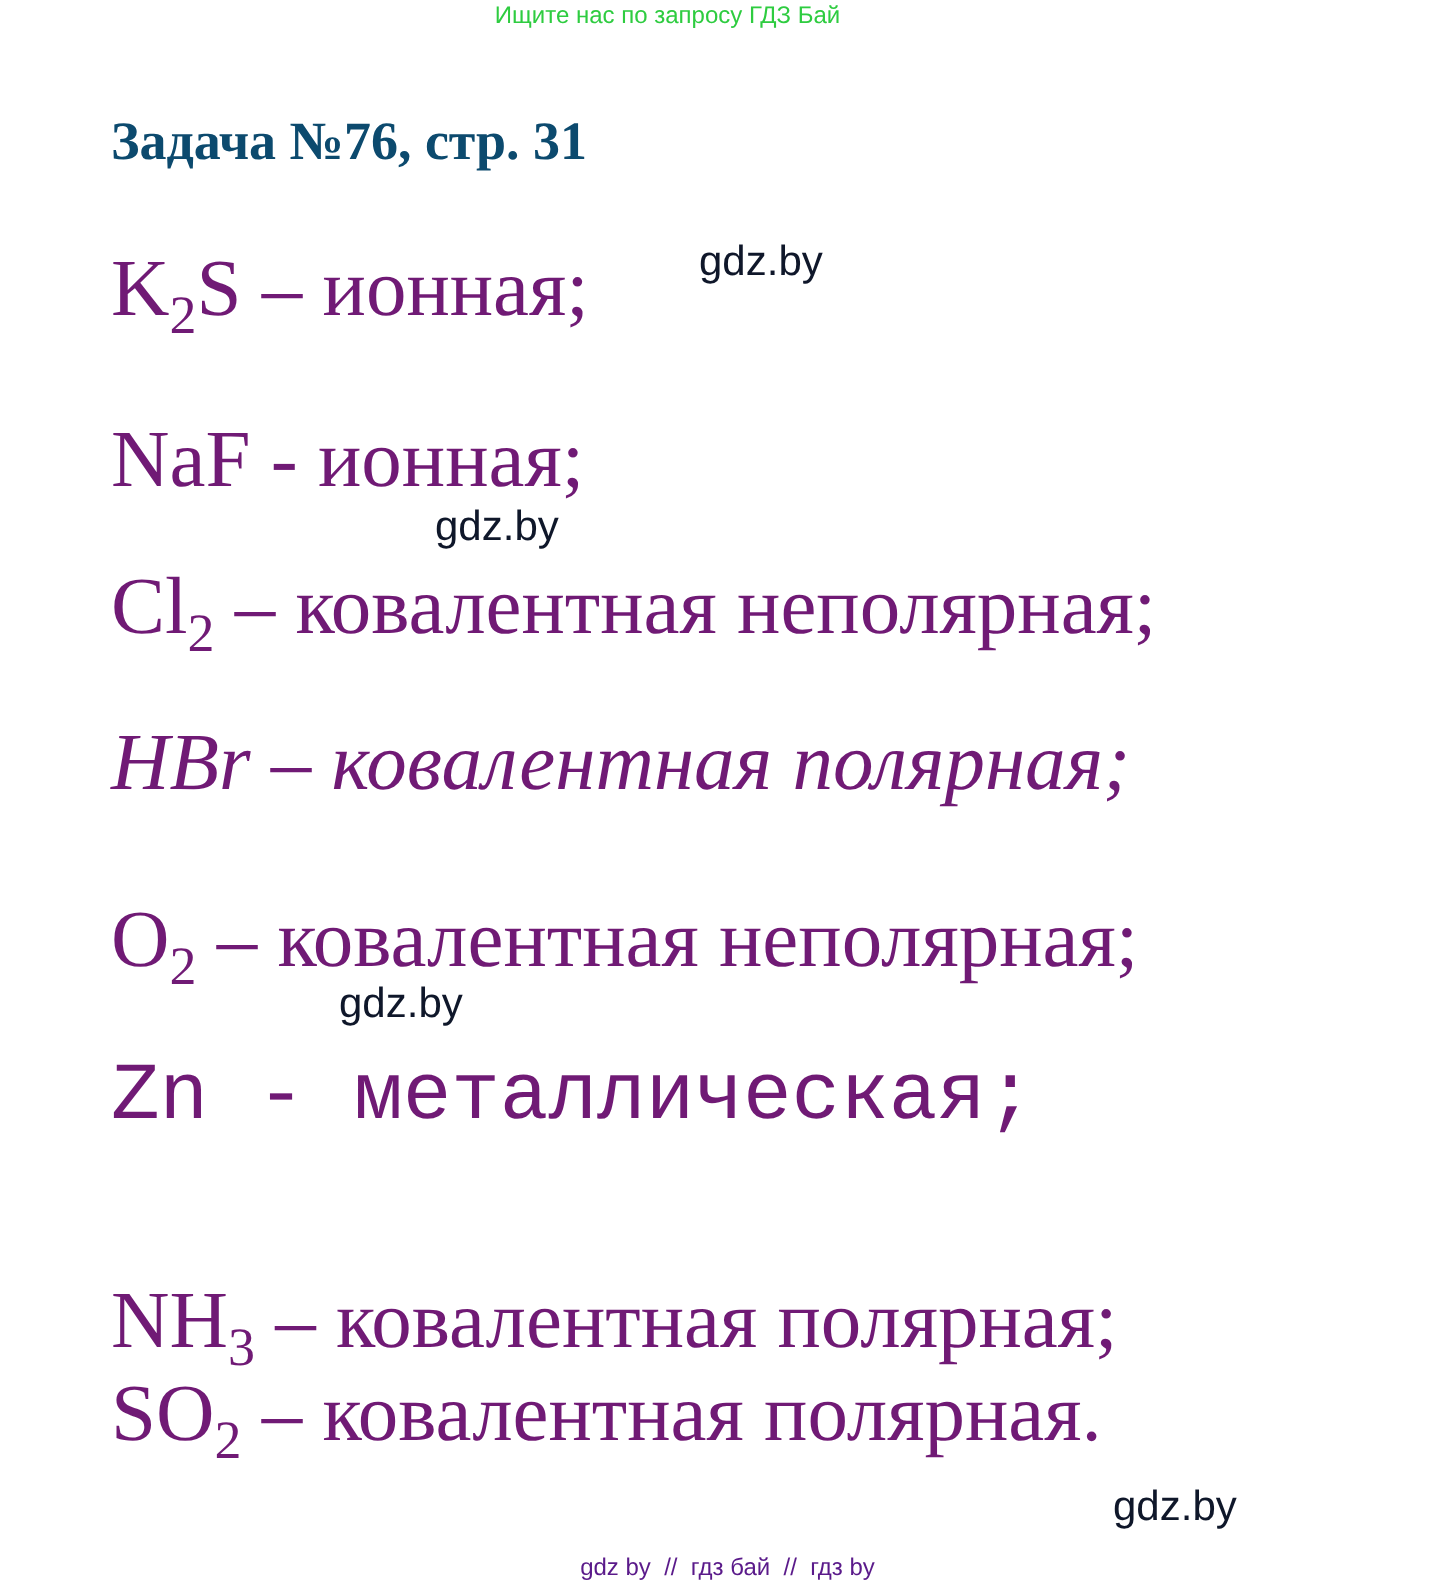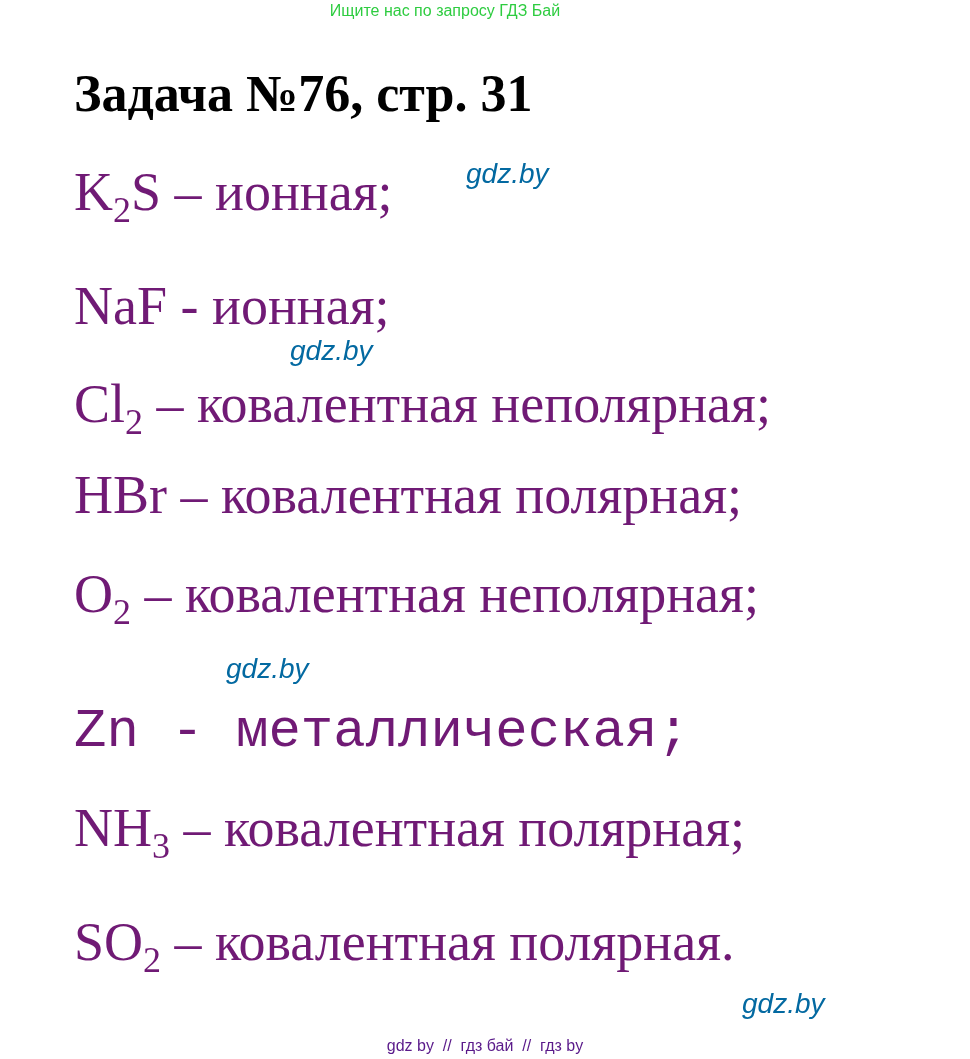--- a/index.html
+++ b/index.html
@@ -24,23 +24,23 @@
       line-height: 22px;
       color: #2ecc40;
     }
     .page-title {
       position: absolute;
       left: 74px;
       top: 62px;
       margin: 0;
       font-family: "Liberation Serif", "DejaVu Serif", serif;
       font-weight: bold;
-      font-size: 52px;
+      font-size: 36px;
       line-height: 64px;
-      color: #000000;
+      color: #0c4a6e;
       white-space: nowrap;
     }
     .answer-line {
       position: absolute;
       left: 74px;
       font-family: "Liberation Serif", "DejaVu Serif", serif;
       font-size: 54px;
       line-height: 64px;
       color: #701a75;
       white-space: nowrap;
@@ -50,23 +50,22 @@
       vertical-align: baseline;
       position: relative;
       top: 12px;
       line-height: 0;
     }
     .watermark {
       position: absolute;
       font-family: "Liberation Sans", "DejaVu Sans", sans-serif;
       font-size: 28px;
       line-height: 32px;
-      color: #0369a1;
+      color: #0f172a;
       white-space: nowrap;
-      font-style: italic;
     }
     .bottom-banner {
       position: absolute;
       left: 0;
       top: 1036px;
       width: 970px;
       text-align: center;
       font-family: "Liberation Sans", "DejaVu Sans", sans-serif;
       font-size: 16px;
       line-height: 20px;
@@ -92,39 +91,39 @@
   <span>-</span>
   <span>ионная;</span>
 </div>
 
 <div class="answer-line" style="top:372px;">
   <span><span>Cl</span><sub>2</sub></span>
   <span>–</span>
   <span>ковалентная неполярная;</span>
 </div>
 
-<div class="answer-line" style="top:463px;">
+<div class="answer-line" style="top:476px;font-style:italic;">
   <span><span>HBr</span></span>
   <span>–</span>
   <span>ковалентная полярная;</span>
 </div>
 
-<div class="answer-line" style="top:562px;">
+<div class="answer-line" style="top:594px;">
   <span><span>O</span><sub>2</sub></span>
   <span>–</span>
   <span>ковалентная неполярная;</span>
 </div>
 
 <div class="answer-line" style="top:700px;font-family:Liberation Mono, monospace;">
   <span><span>Zn</span></span>
   <span>-</span>
   <span>металлическая;</span>
 </div>
 
-<div class="answer-line" style="top:796px;text-align:right;">
+<div class="answer-line" style="top:848px;text-align:right;">
   <span><span>NH</span><sub>3</sub></span>
   <span>–</span>
   <span>ковалентная полярная;</span>
 </div>
 
 <div class="answer-line" style="top:910px;">
   <span><span>SO</span><sub>2</sub></span>
   <span>–</span>
   <span>ковалентная полярная.</span>
 </div>

